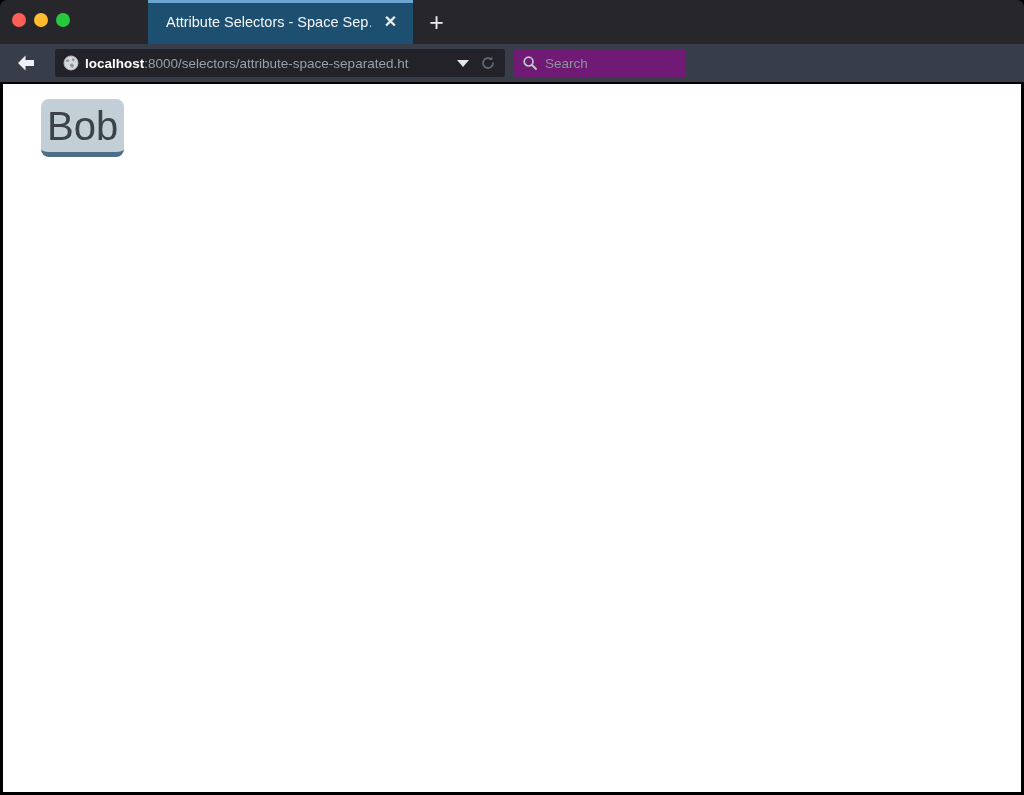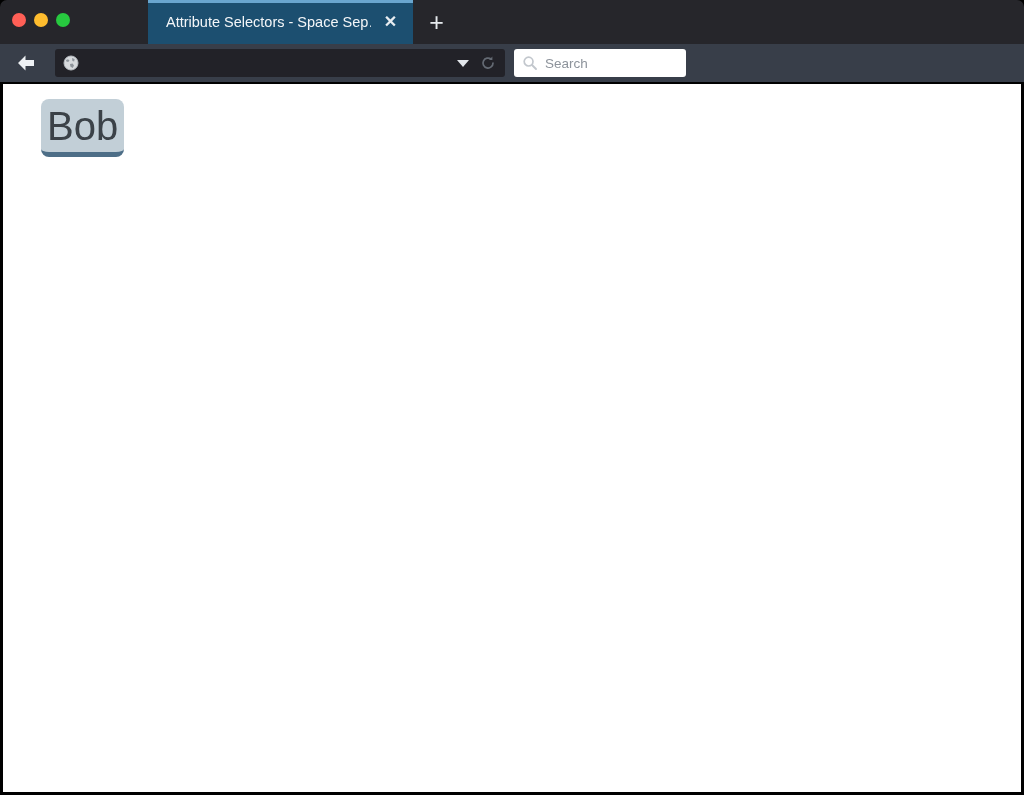--- a/index.html
+++ b/index.html
@@ -159,21 +159,21 @@
     position: absolute;
     right: 9px; top: 6px;
     width: 16px; height: 16px;
   }
 
   .searchbar {
     position: absolute;
     left: 514px; top: 5px;
     width: 172px;
     height: 28px;
-    background: #ffffff;
+    background: #701a75;
     border-radius: 3px;
     box-sizing: border-box;
   }
   .search-icon {
     position: absolute;
     left: 8px; top: 6px;
     width: 16px; height: 16px;
   }
   .search-placeholder {
     position: absolute;
@@ -270,20 +270,23 @@
     <div class="urlbar">
       <div class="url-globe">
         <svg width="16" height="16" viewBox="0 0 16 16" aria-hidden="true">
           <circle cx="8" cy="8" r="7" fill="#d7dadd"></circle>
           <path d="M3 5 L5 4.2 L6.5 5.6 L5.2 7 L3.4 6.6 Z" fill="#8e949b"></path>
           <path d="M9 3 L11.6 4 L11.2 6.4 L9.4 6 Z" fill="#8e949b"></path>
           <path d="M7 9 L9.6 8.6 L11 10.4 L9.6 13 L7.4 11.6 Z" fill="#8e949b"></path>
           <circle cx="8" cy="8" r="7" fill="none" stroke="#b8bdc2" stroke-width="1"></circle>
         </svg>
       </div>
+      <div class="url-text">
+        <span class="url-host">localhost</span><span class="url-path">:8000/selectors/attribute-space-separated.ht</span>
+      </div>
       <div class="url-dropdown"></div>
       <div class="url-reload">
         <svg width="16" height="16" viewBox="0 0 16 16" aria-hidden="true">
           <path d="M13 8 A5 5 0 1 1 11.2 4.2" fill="none" stroke="#646a73" stroke-width="1.7" stroke-linecap="round"></path>
           <path d="M12.4 1.6 L12.4 5 L9 5 Z" fill="#646a73"></path>
         </svg>
       </div>
     </div>
 
     <div class="searchbar">

